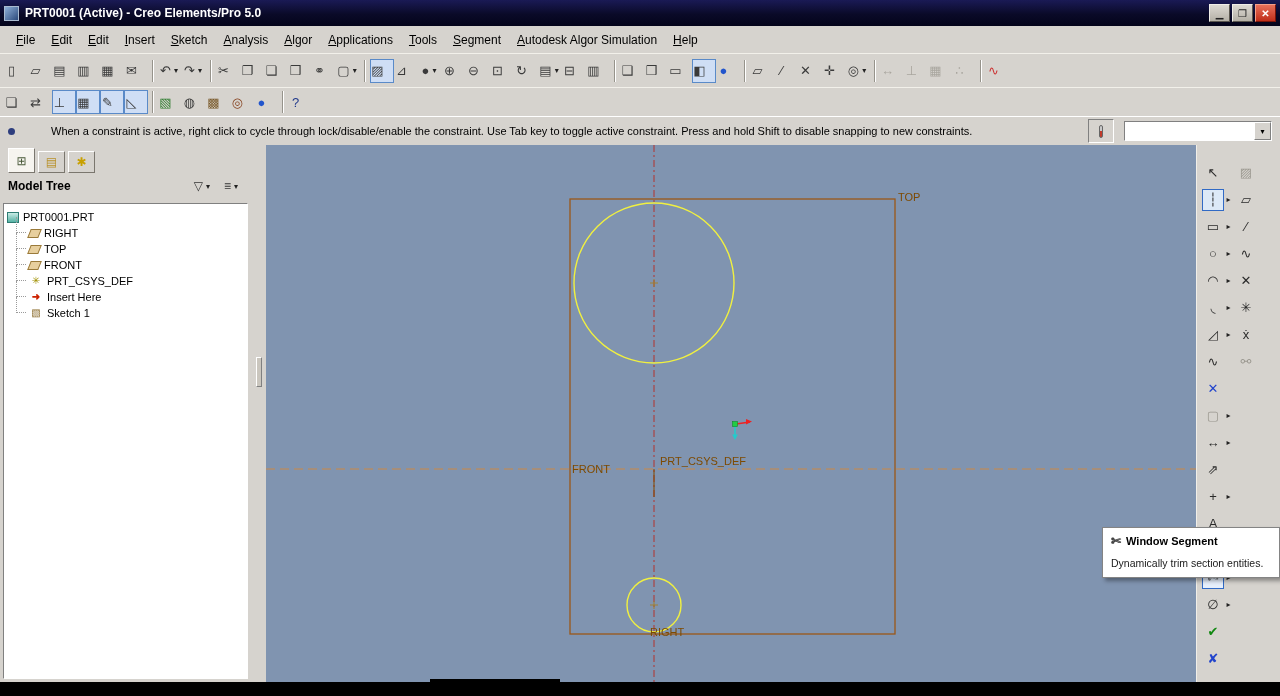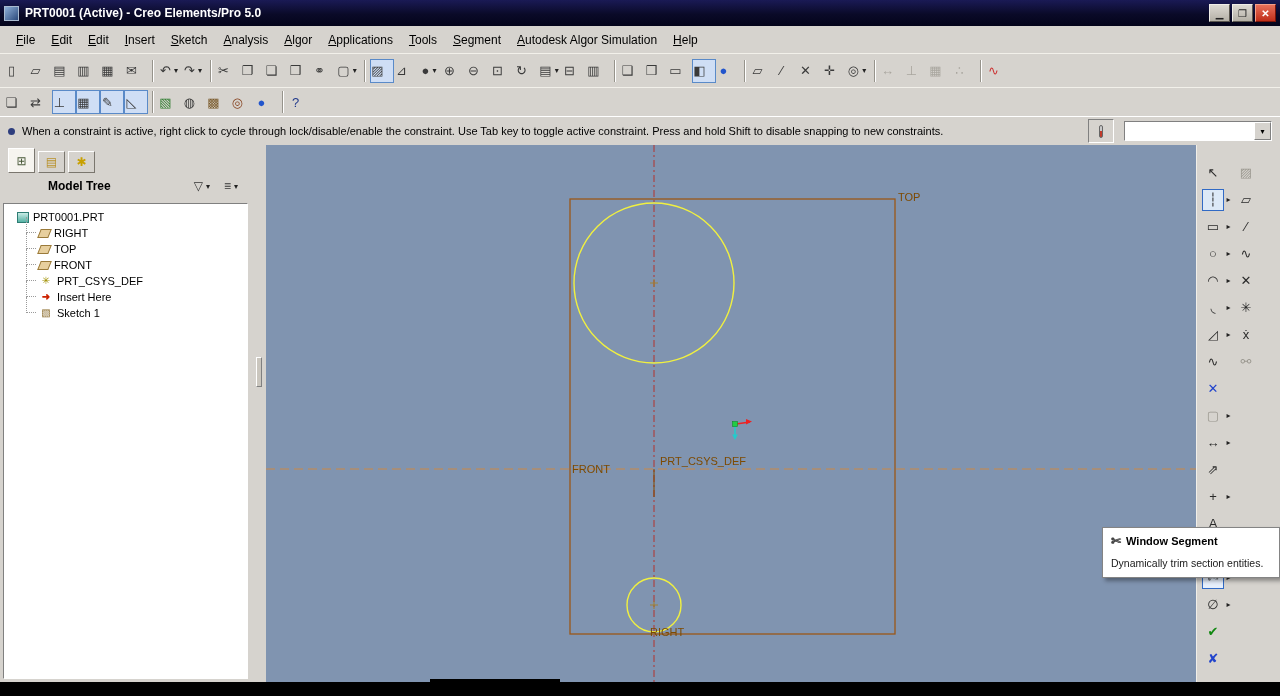--- a/index.html
+++ b/index.html
@@ -38,44 +38,44 @@
   .tb-btn .tb-glyph{line-height:1;}
   .tb-btn.active{background:#cfdef5;border-color:#5a8ac8;}
   .tb-btn.disabled{color:#9a978f;opacity:.75;}
   .tb-flyout{font-size:8px;margin-left:1px;color:#222;width:8px;text-align:center;}
   .tb-sep{width:2px;height:22px;border-left:1px solid #96938b;border-right:1px solid #fff;margin:0 4px;flex:0 0 auto;}
 
   
   .msgbar{position:absolute;left:0;top:116px;right:0;height:29px;background:#d6d3ce;
     display:flex;align-items:center;padding:0 8px;font-size:11px;border-top:1px solid #fff;}
   .msg-bullet{width:7px;height:7px;border-radius:50%;background:#2e3e7e;margin-right:7px;flex:0 0 auto;}
-  .msg-text{flex:1;color:#000;white-space:nowrap;overflow:hidden;}
+  .msg-text{flex:1;color:#000;white-space:nowrap;overflow:hidden;margin-left:29px;}
   .msg-status{width:26px;height:24px;border:1px solid;border-color:#808080 #fff #fff #808080;
     display:flex;align-items:center;justify-content:center;margin:0 10px;background:#d6d3ce;flex:0 0 auto;}
   .thermo{width:4px;height:13px;background:linear-gradient(#c8c8c8 45%,#c23a2a 45%);
     border:1px solid #666;border-radius:2px;}
   .msg-combo{width:148px;height:20px;background:#fff;border:1px solid;
     border-color:#808080 #fff #fff #808080;display:flex;align-items:center;flex:0 0 auto;}
   .combo-value{flex:1;}
   .combo-btn{width:17px;height:18px;background:#d6d3ce;border:1px solid;
     border-color:#fff #808080 #808080 #fff;display:flex;align-items:center;justify-content:center;font-size:8px;}
 
   
   .left-panel{position:absolute;left:0;top:145px;width:252px;bottom:14px;background:#d6d3ce;}
   .tab-strip{height:28px;display:flex;align-items:flex-end;padding:3px 0 0 8px;gap:3px;}
   .tab{width:27px;height:22px;border:1px solid;border-color:#fff #7a766e #7a766e #fff;background:#d6d3ce;
     display:flex;align-items:center;justify-content:center;font-size:12px;color:#4a5a3a;}
   .tab.active{background:#f6f4ef;height:25px;}
   .mt-header{height:26px;display:flex;align-items:center;padding:0 8px;}
-  .mt-title{font-weight:bold;font-size:12px;color:#000;flex:1;margin-left:40px;}
+  .mt-title{font-weight:bold;font-size:12px;color:#000;flex:1;}
   .mt-hbtn{height:20px;display:flex;align-items:center;justify-content:center;padding:0 3px;
     font-size:12px;color:#333;border:1px solid transparent;}
   .mt-hbtn .tb-flyout{font-size:8px;}
   .tree-panel{position:absolute;left:3px;right:4px;top:58px;bottom:3px;background:#fff;
-    border:1px solid;border-color:#808080 #fff #fff #808080;padding:5px 13px;font-size:11px;overflow:hidden;}
+    border:1px solid;border-color:#808080 #fff #fff #808080;padding:5px 3px;font-size:11px;overflow:hidden;}
   .tree-row{height:16px;display:flex;align-items:center;white-space:nowrap;position:relative;color:#000;}
   .tree-row.child{padding-left:22px;}
   .tree-row.child::before{content:"";position:absolute;left:9px;top:-8px;bottom:8px;width:9px;
     border-left:1px dotted #9a9a9a;border-bottom:1px dotted #9a9a9a;}
   .ticon{width:14px;height:12px;display:inline-flex;align-items:center;justify-content:center;
     margin-right:4px;font-size:10px;line-height:1;flex:0 0 auto;}
   .ticon.part{width:12px;height:11px;background:linear-gradient(#c8ece6,#56b2a4);border:1px solid #2e7d74;}
   .ticon.plane{width:11px;height:9px;background:#e7cf9e;border:1px solid #9a7a3a;transform:skewX(-22deg);}
   .ticon.csys{color:#a09000;}
   .ticon.insert{color:#cc2200;font-weight:bold;}

